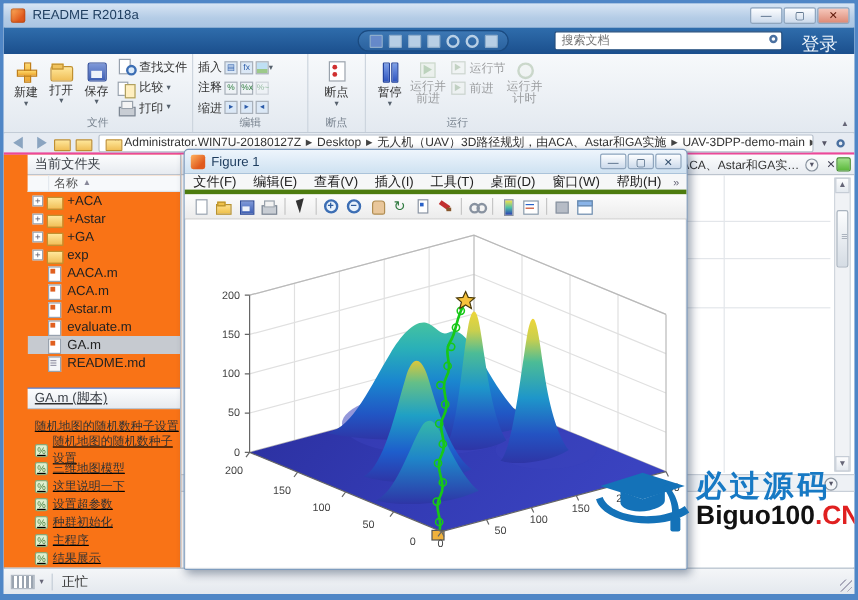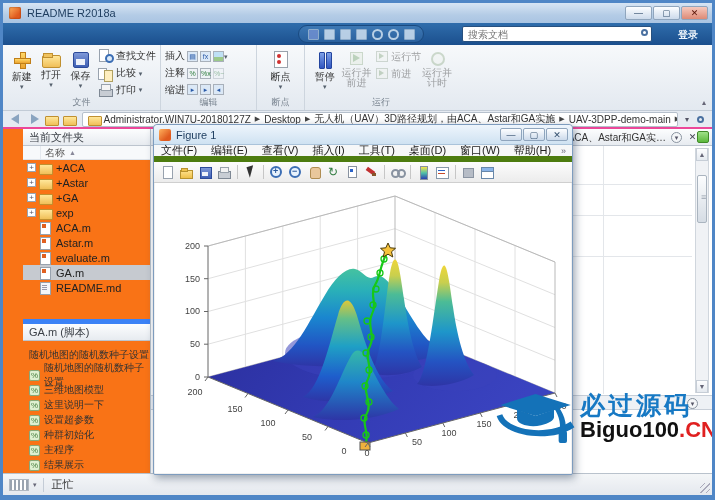--- a/index.html
+++ b/index.html
@@ -25,21 +25,21 @@
   .rtab.active{background:#f4f6f8;color:#222;font-weight:bold;}
   #quickbar{position:absolute;right:288px;top:2px;height:18px;display:flex;align-items:center;
     background:linear-gradient(#3d78b4,#2a619e);border:1px solid #1a4a80;border-radius:9px;padding:0 6px;}
   .qi{width:12px;height:12px;margin:0 2px;position:relative;opacity:.85;}
   .qi::before{content:"";position:absolute;left:1px;top:1px;width:9px;height:9px;background:#cfe0f0;border:1px solid #9db8d2;border-radius:1px;}
   .qi.save::before{background:#6f8fd0;}
   .qi.undo::before,.qi.redo::before{border-radius:50%;background:transparent;border:2px solid #cfe0f0;width:7px;height:7px;}
   #searchbox{position:absolute;right:60px;top:3px;width:190px;height:16px;background:#fff;border:1px solid #27507f;
     border-radius:2px;font-size:10px;color:#8a8a8a;padding:1px 16px 0 5px;}
   #search-mag{position:absolute;right:64px;top:6px;width:7px;height:7px;border:2px solid #4a70a0;border-radius:50%;}
-  #login{position:absolute;right:14px;top:5px;color:#eef5fc;font-size:10px;font-weight:bold;}
+  #login{position:absolute;right:14px;top:5px;color:#eef5fc;font-size:15px;}
   
   #ribbon{left:0;top:42px;right:0;height:66px;background:linear-gradient(#f7f9fb,#e3e9f0);
     border-bottom:1px solid #c2cbd6;display:flex;}
   .rgroup{position:relative;height:100%;padding:3px 4px 12px 4px;border-right:1px solid #cdd5de;display:flex;}
   .glabel{position:absolute;left:0;right:0;bottom:1px;text-align:center;font-size:9px;color:#77828e;}
   .bigbtn{width:34px;display:flex;flex-direction:column;align-items:center;padding-top:3px;font-size:10px;color:#333;}
   .bigbtn .cap{margin-top:1px;}
   .dd{font-size:7px;color:#55606c;line-height:5px;}
   .minicol{display:flex;flex-direction:column;justify-content:flex-start;margin-left:3px;}
   .minirow{display:flex;align-items:center;height:17px;font-size:10px;color:#333;white-space:nowrap;}
@@ -120,21 +120,21 @@
   .frow.sel{background:#c6cad0;}
   .expander{width:9px;height:9px;border:1px solid #9aa4b0;background:#fff;font-size:8px;line-height:7px;text-align:center;color:#556;margin-right:3px;}
   .noexp{width:12px;}
   .icn{width:13px;height:12px;position:relative;margin-right:4px;flex:none;}
   .icn::before,.icn::after{content:"";position:absolute;}
   .icn.folder::before{left:0;top:2px;width:12px;height:9px;background:linear-gradient(#ffe79a,#f0bf58);border:1px solid #c09030;border-radius:1px;}
   .icn.mfile::before{left:1px;top:0;width:9px;height:11px;background:#fff;border:1px solid #98a2ae;}
   .icn.mfile::after{left:3px;top:2px;width:4px;height:4px;background:#e06020;}
   .icn.mdfile::before{left:1px;top:0;width:9px;height:11px;background:#f4f6f8;border:1px solid #98a2ae;}
   .icn.mdfile::after{left:3px;top:3px;width:5px;height:1px;background:#99a;box-shadow:0 2px 0 #99a,0 4px 0 #99a;}
-  #details{border-top:5px solid #3b82f6;}
+  #details{border-top:1px solid #3b82f6;text-decoration:underline;}
   #detailbody{font-size:10px;color:#333;padding:4px 0 0 6px;}
   #detail-desc{margin:3px 0 6px 0;}
   .secrow{display:flex;align-items:center;height:14px;margin-bottom:1px;}
   .secicon{width:11px;height:11px;background:#dff0d0;border:1px solid #8aa876;border-radius:2px;color:#467d3c;
     font-size:8px;line-height:10px;text-align:center;margin-right:4px;flex:none;}
   
   #editorbg{left:148px;top:126px;right:0;bottom:22px;background:#fff;}
   #edittabs{position:absolute;left:0;top:0;right:0;height:17px;background:linear-gradient(#fcfdfe,#e7ebf0);
     border-bottom:1px solid #bcc4ce;font-size:10px;color:#333;}
   #edittab-label{position:absolute;right:46px;top:2px;}
@@ -159,21 +159,21 @@
   #statdiv{width:1px;height:14px;background:#c4ccd6;margin-right:8px;}
   #grip{position:absolute;right:2px;bottom:2px;width:10px;height:10px;
     background:repeating-linear-gradient(135deg,transparent 0 3px,#aab 3px 4px);}
   
   #figwin{left:150px;top:121px;width:420px;height:351px;background:#f0f0f0;border:1px solid #7e9cbe;border-radius:4px 4px 2px 2px;
     box-shadow:2px 3px 8px rgba(30,50,80,.45);z-index:50;}
   #figtitle{position:absolute;left:0;top:0;right:0;height:20px;border-radius:4px 4px 0 0;
     background:linear-gradient(#eef5fc,#cfe2f2);border-bottom:1px solid #aac3da;display:flex;align-items:center;
     font-size:11px;color:#1d3c5e;padding-left:5px;}
   #fig-icon{width:12px;height:12px;border-radius:2px;background:linear-gradient(135deg,#ffb25e,#e05a1e 70%);margin-right:5px;}
-  #figmenu{position:absolute;left:0;top:20px;right:0;height:17px;background:#f6f7f8;border-bottom:6px solid #4d7c0f;
+  #figmenu{position:absolute;left:0;top:20px;right:0;height:17px;background:#f6f7f8;border-bottom:4px solid #4d7c0f;
     display:flex;align-items:center;font-size:11px;color:#222;}
   .fmenu{padding:0 7px;}
   #menu-ovf{margin-left:auto;margin-right:6px;color:#667;font-size:9px;}
   #figtools{position:absolute;left:0;top:37px;right:0;height:21px;background:linear-gradient(#fcfcfc,#ececec);
     border-bottom:1px solid #cfcfcf;display:flex;align-items:center;padding-left:4px;}
   .fsep{width:1px;height:14px;background:#c6c6c6;margin:0 3px;}
   .fi{width:17px;height:17px;position:relative;display:inline-block;margin:0 1px;}
   .fi::before,.fi::after{content:"";position:absolute;}
   .fi.new-figure::before{left:4px;top:2px;width:8px;height:11px;background:#fff;border:1px solid #98a2ae;}
   .fi.open-file::before{left:2px;top:6px;width:11px;height:7px;background:linear-gradient(#ffe08a,#eec04a);border:1px solid #b8922e;}
@@ -402,20 +402,25 @@
         </div>
         <div class="frow">
           <span class="expander">+</span>
           <span class="icn folder"></span>
           <span>+GA</span>
         </div>
         <div class="frow">
           <span class="expander">+</span>
           <span class="icn folder"></span>
           <span>exp</span>
+        </div>
+        <div class="frow">
+          <span class="noexp"></span>
+          <span class="icn mfile"></span>
+          <span>AACA.m</span>
         </div>
         <div class="frow">
           <span class="noexp"></span>
           <span class="icn mfile"></span>
           <span>ACA.m</span>
         </div>
         <div class="frow">
           <span class="noexp"></span>
           <span class="icn mfile"></span>
           <span>Astar.m</span>

